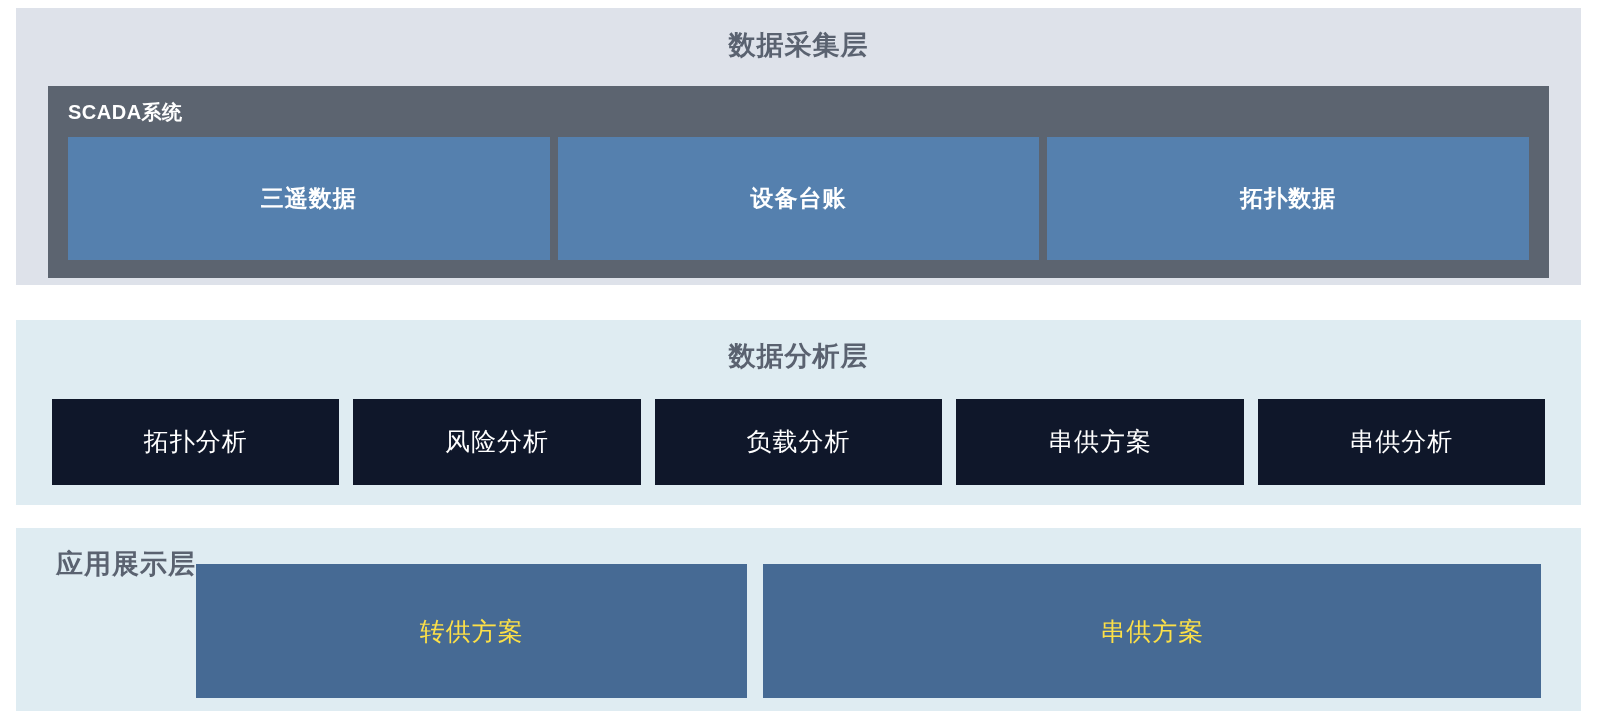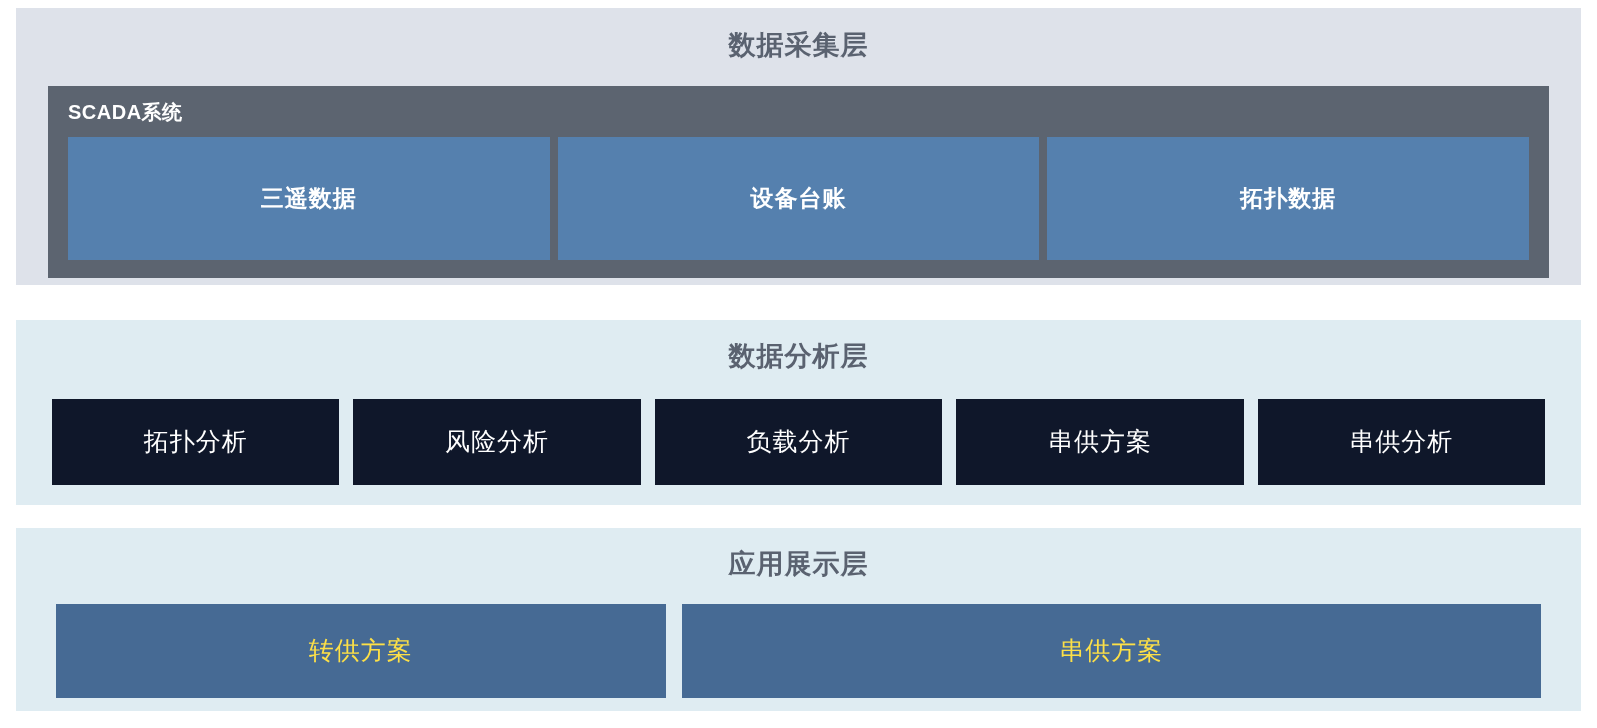--- a/index.html
+++ b/index.html
@@ -134,21 +134,20 @@
 
   
   .layer-application {
     margin-top: 23px;
     background: #dfecf2;
     width: 100%;
     height: 183px;
     box-sizing: border-box;
     padding: 14px 40px 13px 40px;
     display: flex;
-    flex-direction: column;
     flex: none;
   }
 
   .layer-application .layer-title {
     margin-top: 6px;
   }
 
   .application-row {
     margin-top: 22px;
     display: flex;

